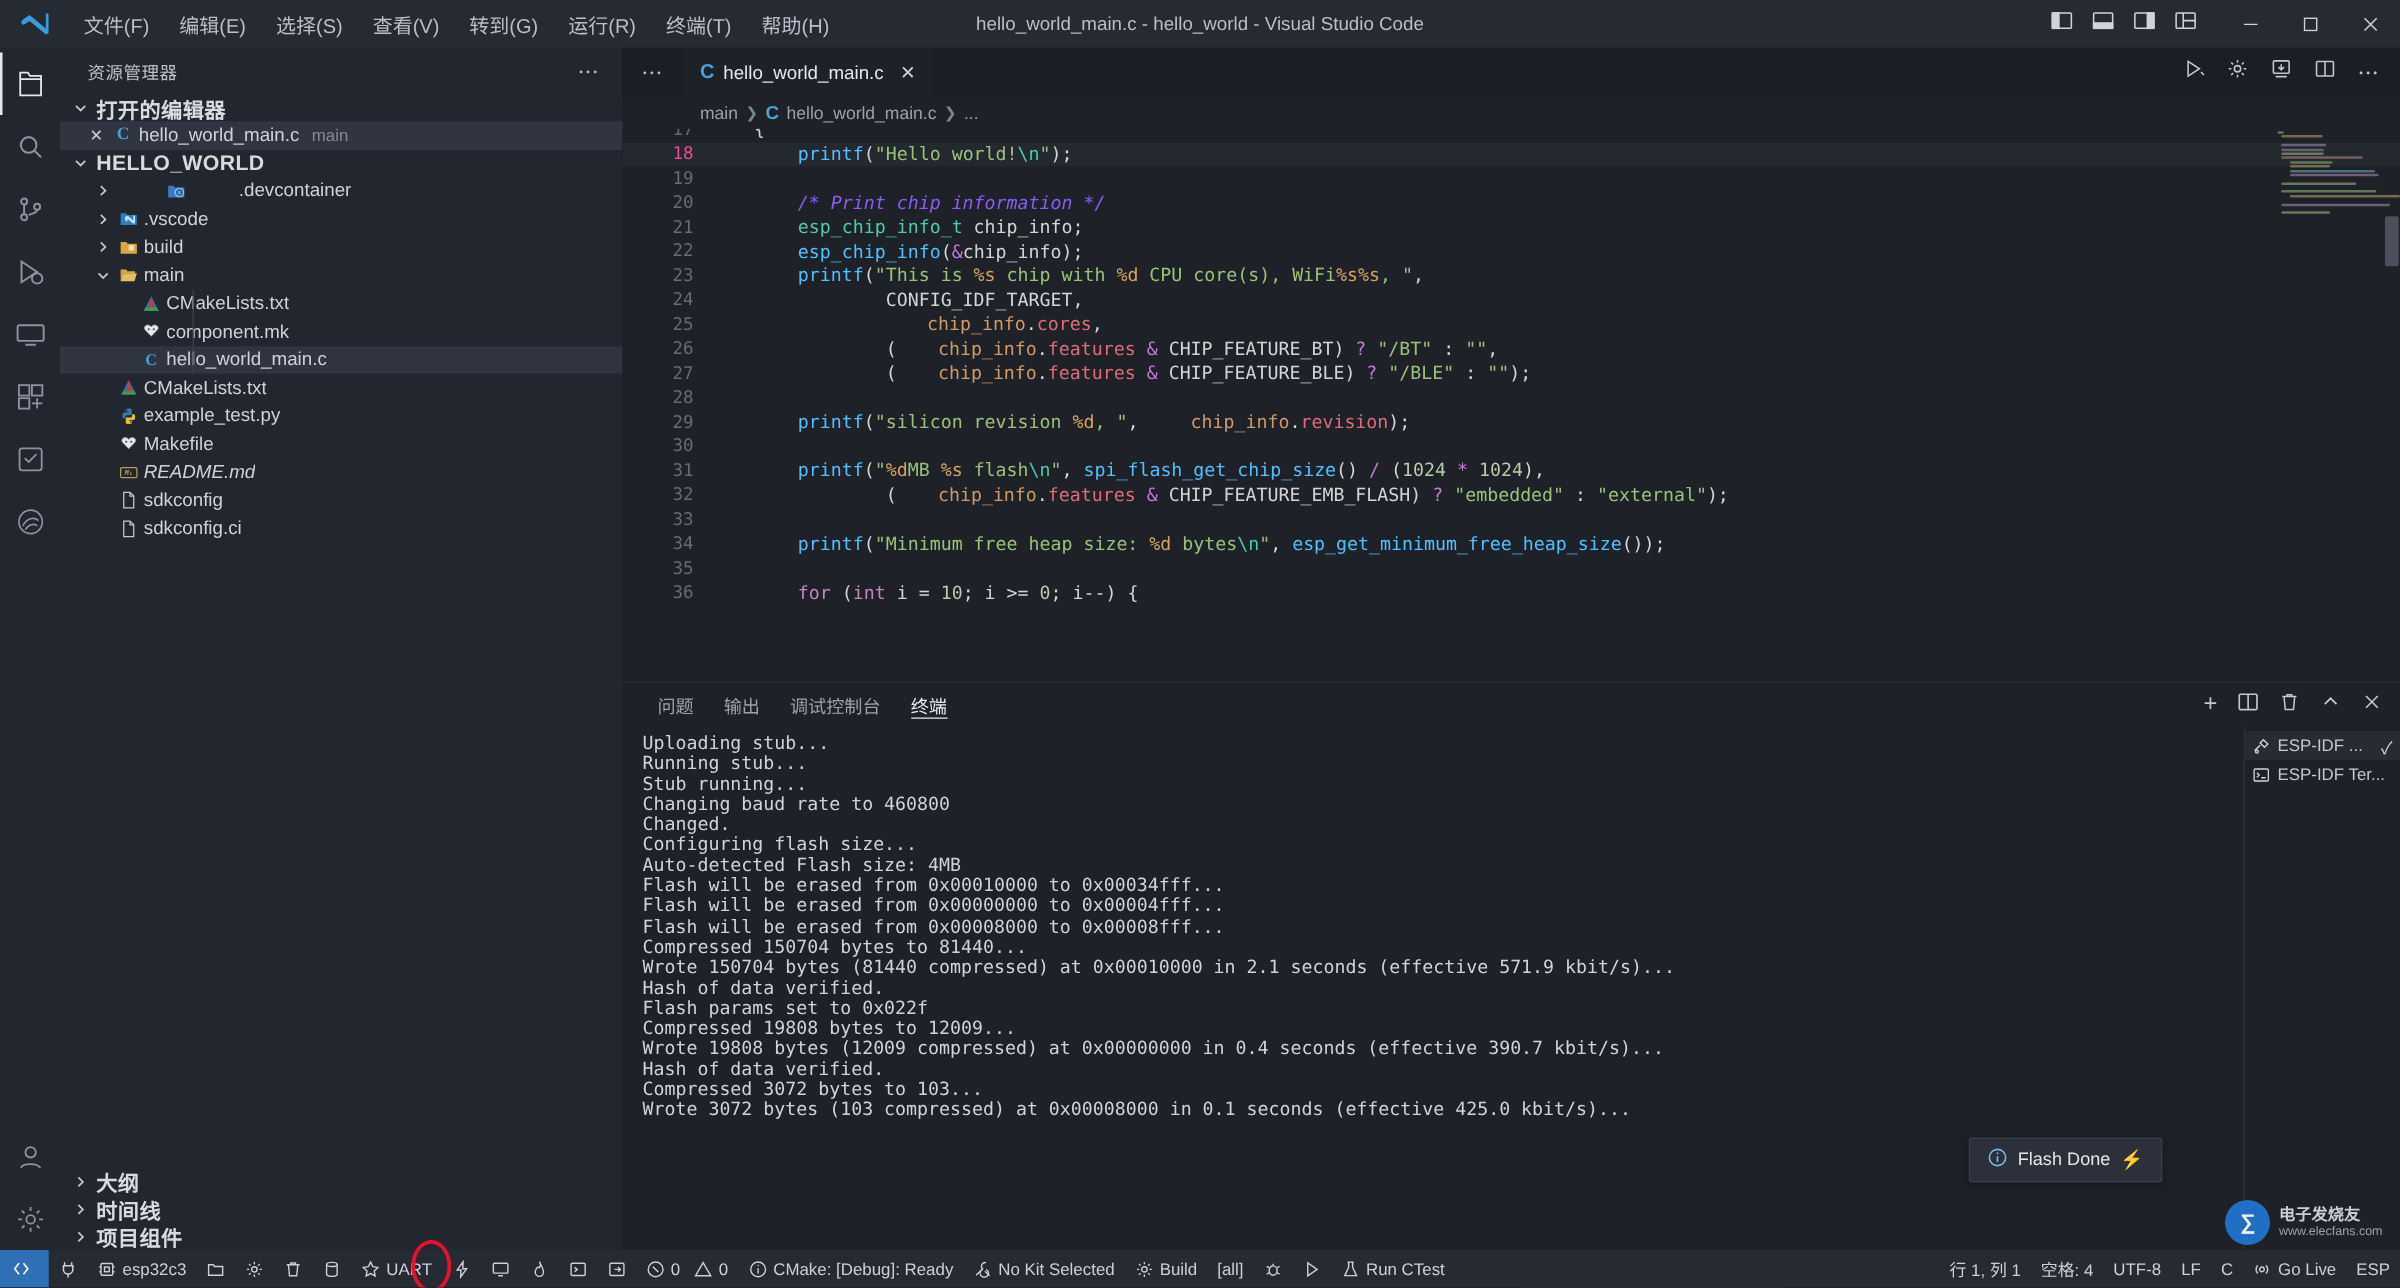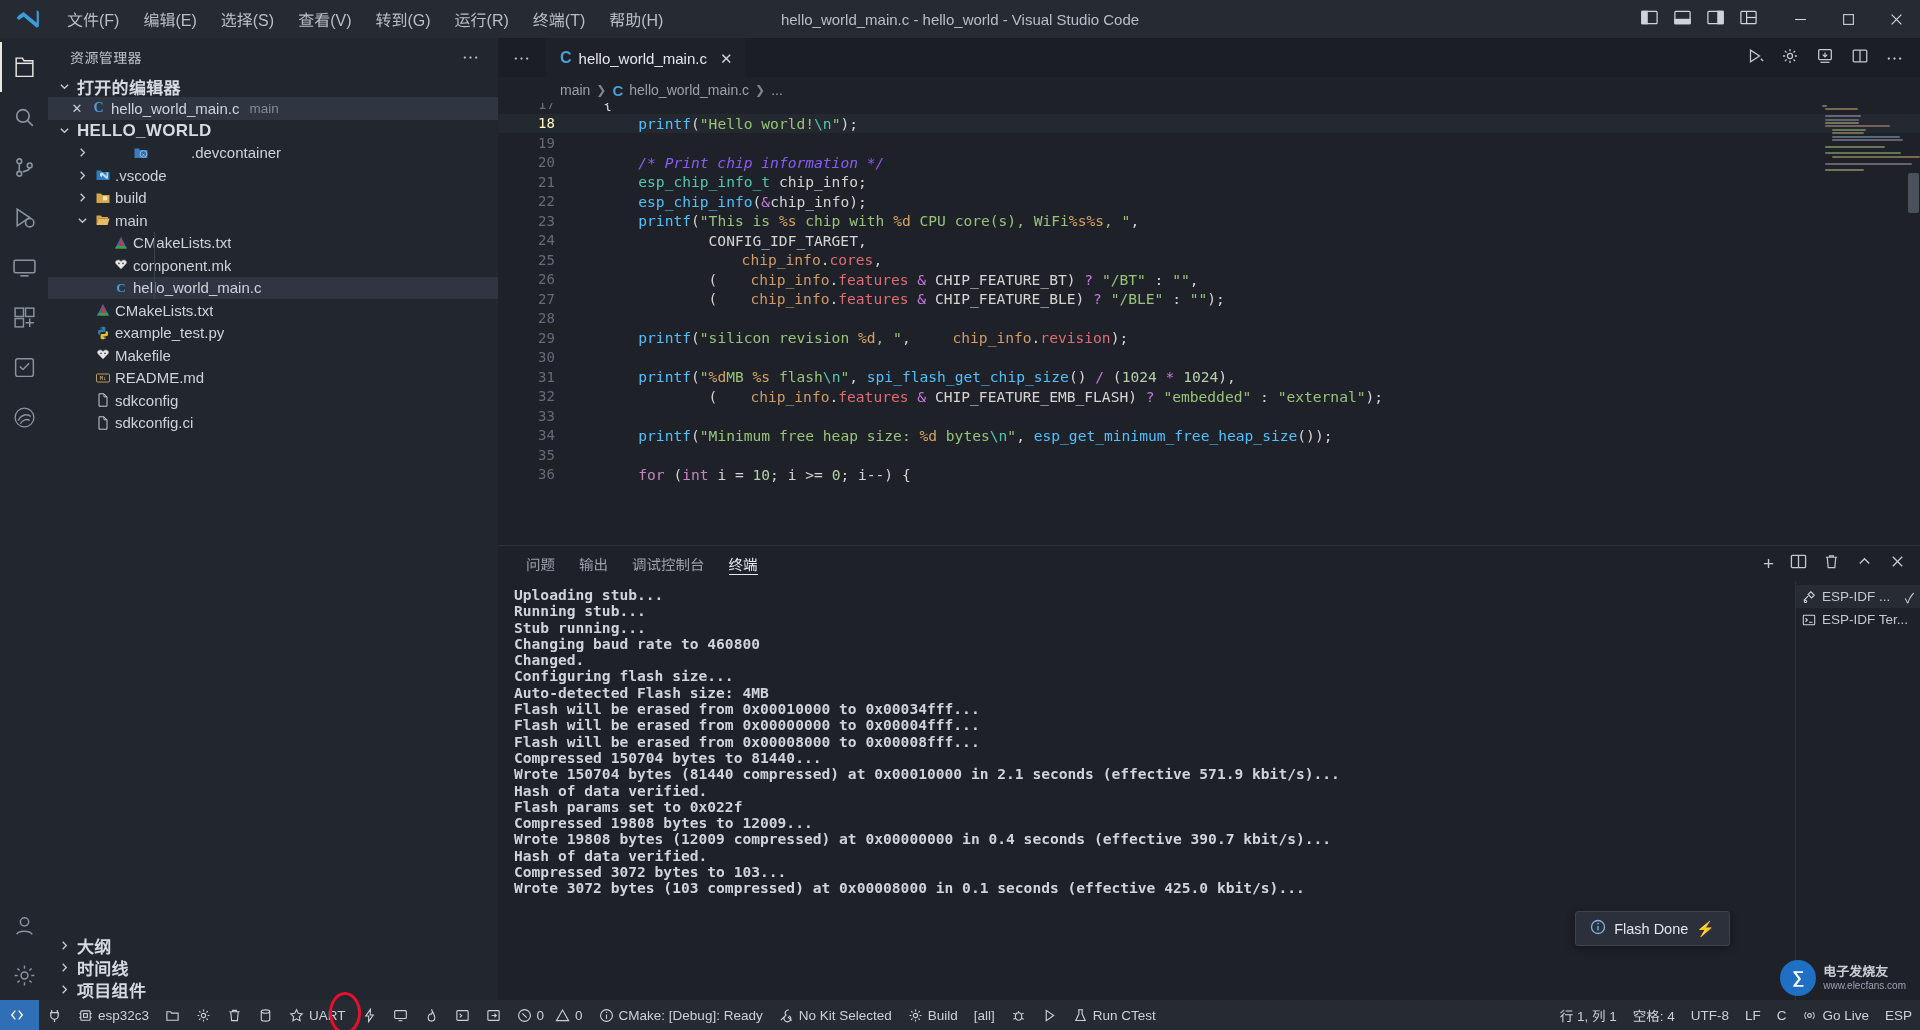--- a/index.html
+++ b/index.html
@@ -107,21 +107,21 @@
 
   .code-wrap { flex:1; position:relative; overflow:hidden; background:#1e2128; min-height:0; }
   .code-scroll { position:relative; }
   .cline { display:flex; height:19.5px; align-items:center; font-family:"DejaVu Sans Mono", monospace; font-size:14.6px; }
   .cline.cur { background:#24282f; }
   .gutter {
     width:70px; text-align:right; padding-right:24px; color:#636c78; font-size:14px; flex-shrink:0;
     font-family:"DejaVu Sans Mono", monospace;
     padding-left:40px;
   }
-  .cline.cur .gutter { color:#fef9c3; }
+  .cline.cur .gutter { color:#ec4899; }
   .ctext { white-space:pre; color:#d4d4d4; }
   .minimap {
     position:absolute; right:14px; top:2px; width:88px; height:92px; opacity:.82;
   }
   .mm-line { height:2px; margin-bottom:1.4px; border-radius:1px; }
   .scroll-v {
     position:absolute; right:0; top:0; width:14px; bottom:0;
   }
   .scroll-thumb { position:absolute; right:1px; top:70px; width:11px; height:40px; background:#4a515d; border-radius:2px;}
 
@@ -149,21 +149,21 @@
   .ptab.active:after {
     content:""; position:absolute; left:12px; right:12px; bottom:6px; height:1px; background:#e8ebef;
   }
   .panel-actions { margin-left:auto; display:flex; align-items:center; gap:16px; padding-right:14px; color:#c2c8d1; }
   .panel-actions svg { width:17px; height:17px; }
   .panel-body { flex:1; display:flex; min-height:0; }
   .terminal {
     flex:1; padding:6px 0 0 16px; font-family:"DejaVu Sans Mono", monospace; font-size:14.6px;
     color:#cfd4dc; line-height:16.3px; overflow:hidden; position:relative;
   }
-  .tline { white-space:pre;font-weight:bold; }
+  .tline { white-space:pre; }
   .term-sidebar {
     width:125px; background:#1e2128; padding-top:4px; font-size:13.5px; color:#c3c9d2;
     border-left:1px solid #2b303a;
   }
   .tsb-item { height:23px; display:flex; align-items:center; gap:6px; padding:0 6px; }
   .tsb-item.active { background:#262b34; }
   .tsb-item svg { width:14px; height:14px; flex-shrink:0; }
   .tsb-check { margin-left:auto; color:#cfd4dc; }
 
   
@@ -494,21 +494,21 @@
             <span style="width:16px;flex-shrink:0"></span>
             <span class="ico">
               <svg viewBox="0 0 16 16">
                 <path d="M3 4c1.2-1.2 3-1.3 4.2-.3L8 4.5l.8-.8C10 2.7 11.8 2.8 13 4c.9 1 .6 2.3-.4 3.2L8 12 3.4 7.2C2.4 6.3 2.1 5 3 4z" fill="#e8e8e8" stroke="#9aa1aa" stroke-width=".7"></path>
                 <circle cx="6" cy="6.4" r=".8" fill="#3b4148"></circle>
                 <circle cx="10" cy="6.4" r=".8" fill="#3b4148"></circle>
               </svg>
             </span>
             <span class="label">Makefile</span>
           </div>
-          <div class="row" style="padding-left: 26px;">
+          <div class="row" style="padding-left: 26px; font-style: italic;">
             <span style="width:16px;flex-shrink:0"></span>
             <span class="ico">
               <svg viewBox="0 0 16 16">
                 <rect x="1.5" y="4" width="13" height="8" rx="1" fill="none" stroke="#b99a5e" stroke-width="1"></rect>
                 <text x="8" y="10.4" font-size="5.4" fill="#b99a5e" text-anchor="middle" font-family="monospace" font-weight="bold">M↓</text>
               </svg>
             </span>
             <span class="label">README.md</span>
           </div>
           <div class="row" style="padding-left: 26px;">

